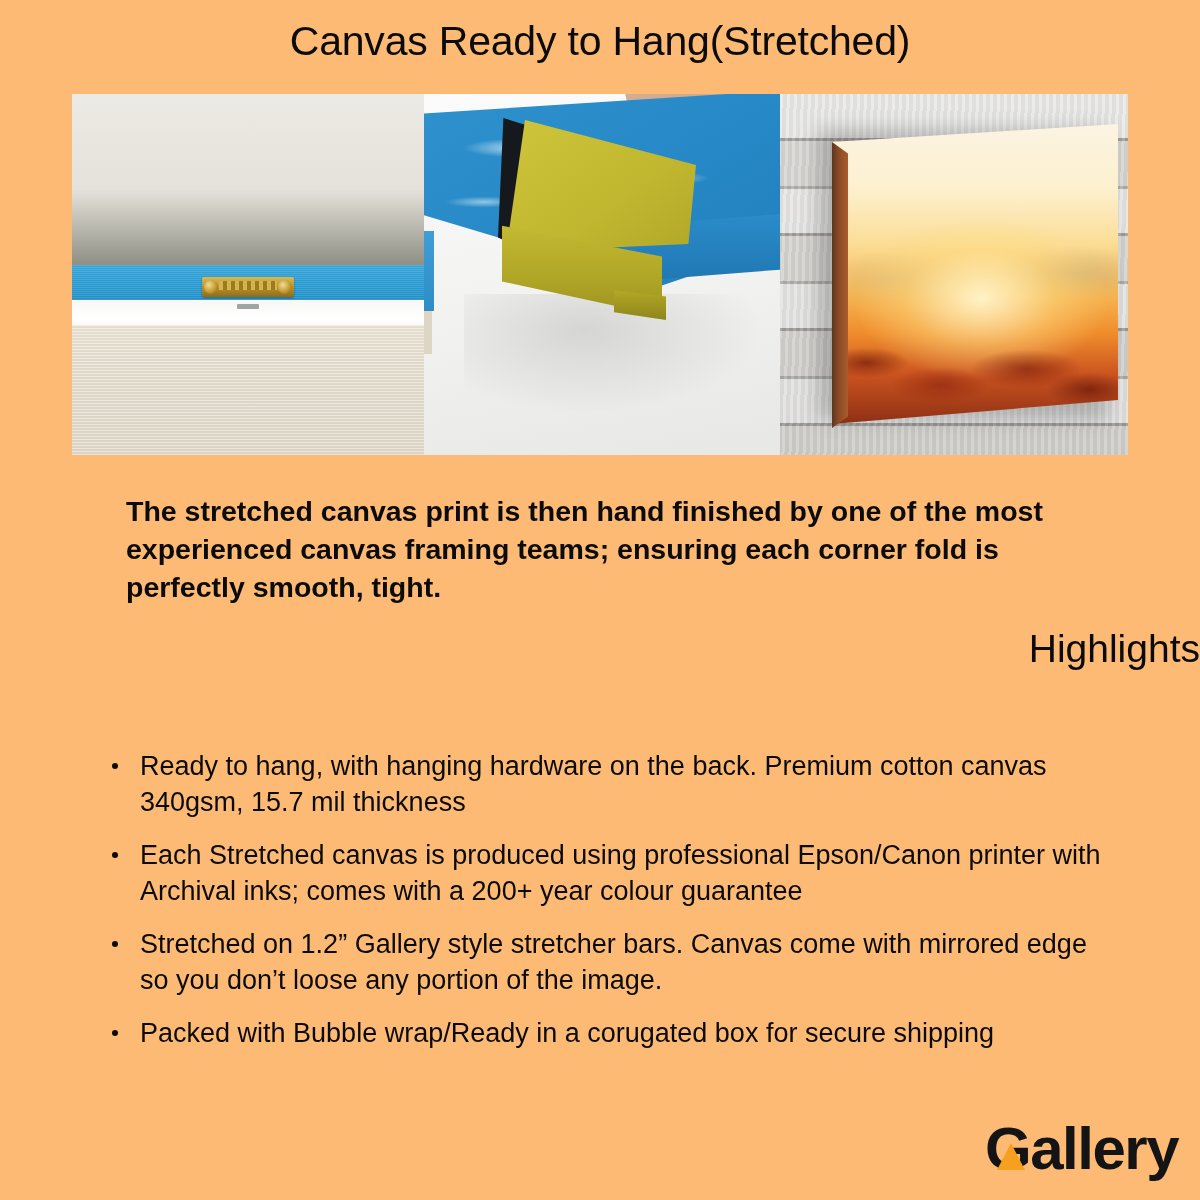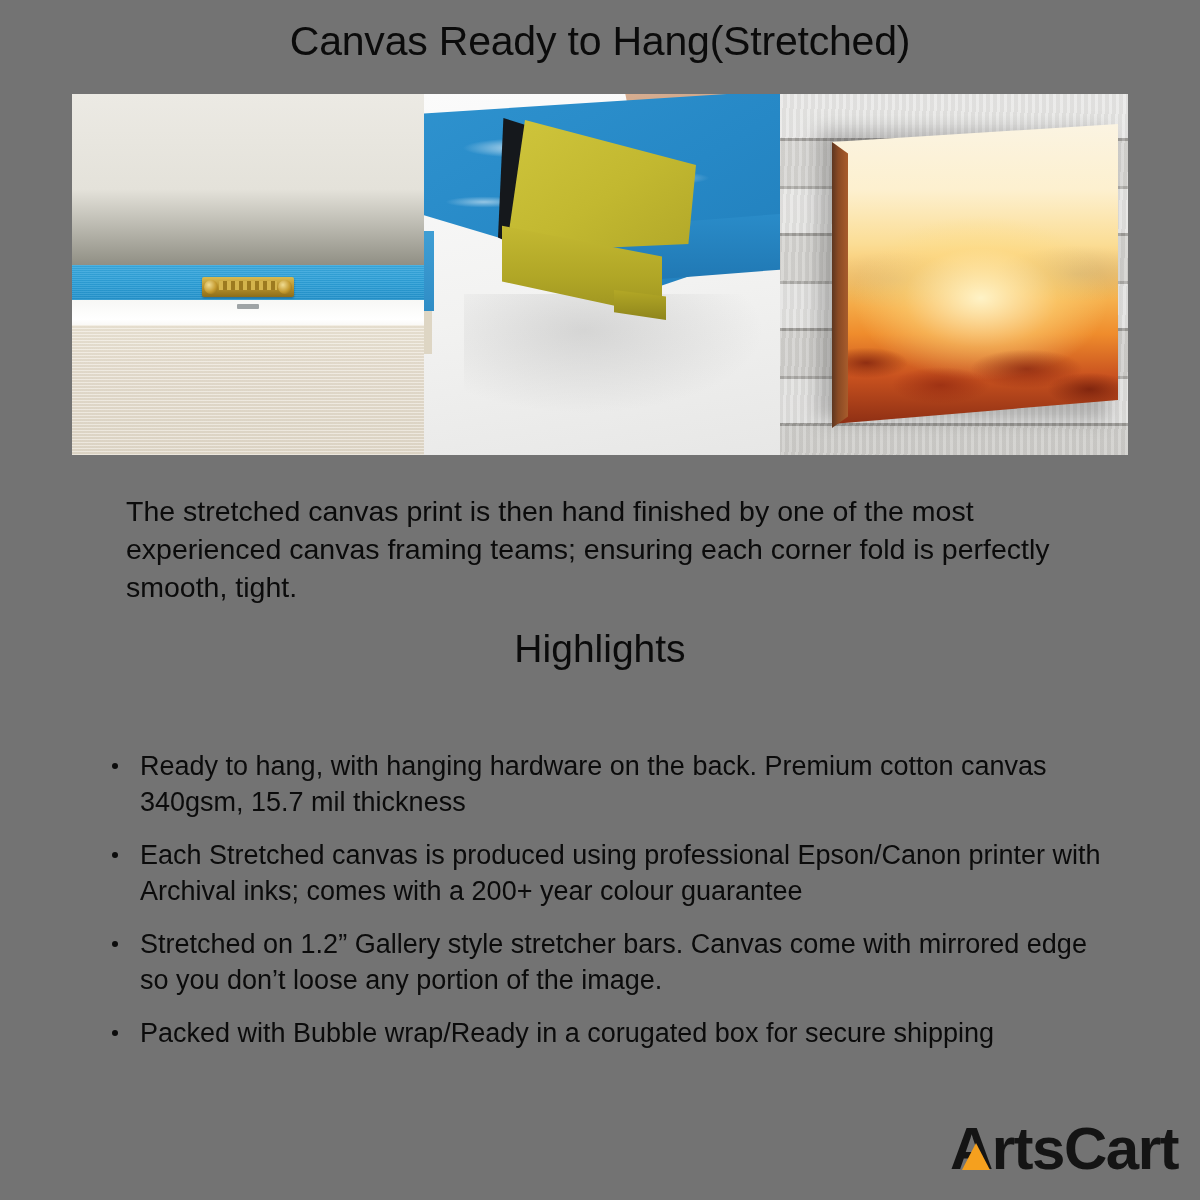--- a/index.html
+++ b/index.html
@@ -10,21 +10,21 @@
     background: #ffffff;
     font-family: "Liberation Sans", sans-serif;
     color: #000000;
     overflow: hidden;
   }
 
   .page {
     position: relative;
     width: 1200px;
     height: 1200px;
-    background: #737373;
+    background: #fdba74;
   }
 
   
   .title {
     position: absolute;
     left: 0;
     top: 18px;
     width: 1200px;
     text-align: center;
     font-size: 41px;
@@ -274,32 +274,32 @@
   }
 
   
   .paragraph {
     position: absolute;
     left: 126px;
     top: 492px;
     width: 950px;
     font-size: 28.5px;
     line-height: 38px;
-    font-weight: 400;
+    font-weight: 700;
     color: #0b0b0b;
     font-family: "Liberation Sans", sans-serif;
   }
 
   
   .highlights-heading {
     position: absolute;
     left: 0;
     top: 627px;
     width: 1200px;
-    text-align: center;
+    text-align: right;
     font-size: 39px;
     font-weight: 400;
     color: #0b0b0b;
     font-family: "Liberation Sans", sans-serif;
   }
 
   
   .bullets {
     position: absolute;
     left: 104px;
@@ -422,17 +422,17 @@
       <span class="dot"></span>
       <span>Stretched on 1.2” Gallery style stretcher bars. Canvas come with mirrored edge so you don’t loose any portion of the image.</span>
     </li>
     <li class="bullet">
       <span class="dot"></span>
       <span>Packed with Bubble wrap/Ready in a corugated box for secure shipping</span>
     </li>
   </ul>
 
   <div class="logo">
-    <div class="logo-text">ArtsCart</div>
+    <div class="logo-text">Gallery</div>
     <div class="logo-tri"></div>
   </div>
 
 </div>
 
 </body></html>

